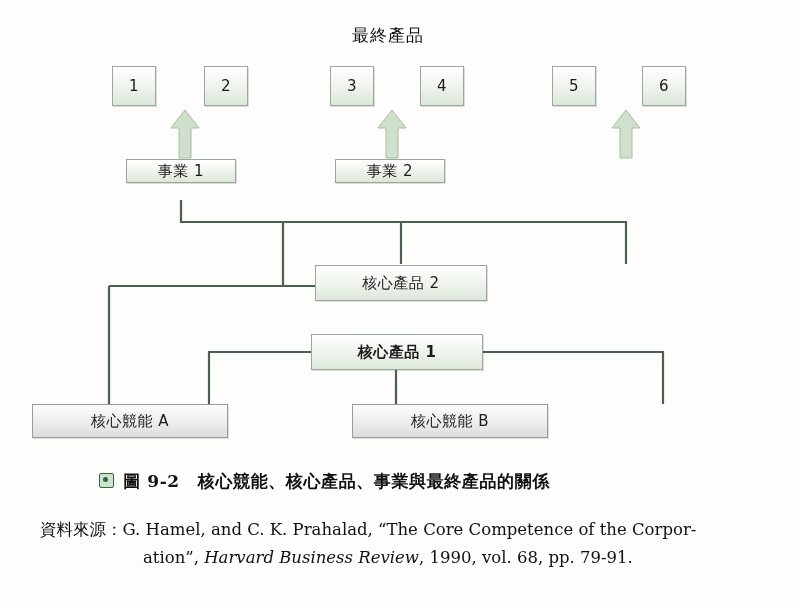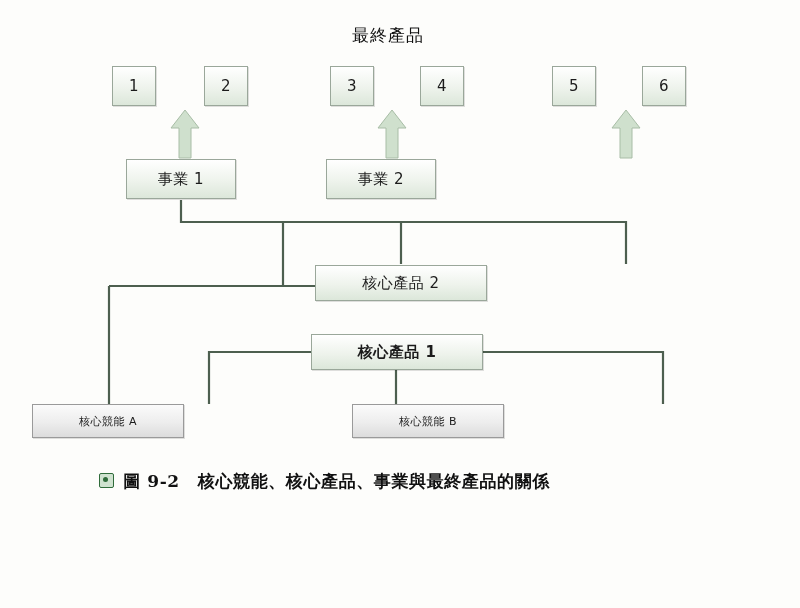--- a/index.html
+++ b/index.html
@@ -39,33 +39,33 @@
     border: 1px solid #9aa79a;
     box-shadow: 1px 1px 0 rgba(0,0,0,0.12);
   }
   .node.product {
     width: 44px;
     height: 40px;
     font-size: 15px;
   }
   .node.business {
     width: 110px;
-    height: 40px;
+    height: 24px;
     font-size: 15px;
   }
   .node.core-product {
     width: 172px;
     height: 36px;
     font-size: 15px;
     text-align: right;
   }
   .node.competence {
-    width: 152px;
+    width: 196px;
     height: 34px;
-    font-size: 11px;
+    font-size: 15px;
     background: linear-gradient(180deg, #fbfbfb 0%, #ededed 55%, #dcdcdc 100%);
     border: 1px solid #9a9a9a;
   }
   .title-label {
     position: absolute;
     font-size: 17px;
     letter-spacing: 1px;
     color: #111;
     white-space: nowrap;
   }
@@ -179,21 +179,21 @@
   <div class="node product" style="left:552px; top:66px;">
     <span>5</span>
   </div>
   <div class="node product" style="left:642px; top:66px;">
     <span>6</span>
   </div>
 
   <div class="node business" style="left:126px; top:159px;">
     <span>事業 1</span>
   </div>
-  <div class="node business" style="left:326px; top:159px;">
+  <div class="node business" style="left:335px; top:159px;">
     <span>事業 2</span>
   </div>
 
   <div class="node core-product" style="left:315px; top:265px;">
     <span>核心產品 2</span>
   </div>
   <div class="node core-product" style="left:311px; top:334px;font-weight:bold;">
     <span>核心產品 1</span>
   </div>
 
@@ -201,14 +201,18 @@
     <span>核心競能 A</span>
   </div>
   <div class="node competence" style="left:308px; top:404px;margin-left:44px;">
     <span>核心競能 B</span>
   </div>
 
   <div class="caption" style="top:470px;">
     <span class="caption-marker"></span><span class="caption-figno">圖 9-2</span>&nbsp;&nbsp;&nbsp;<span class="caption-text">核心競能、核心產品、事業與最終產品的關係</span>
   </div>
 
+  <div class="source source-line1">資料來源：G. Hamel, and C. K. Prahalad, “The Core Competence of the Corpor-</div>
+  <div class="source source-line2">
+    <span>ation”, </span><span class="ital">Harvard Business Review</span><span>, 1990, vol. 68, pp. 79-91.</span>
+  </div>
 
 </div>
 
 </body></html>

